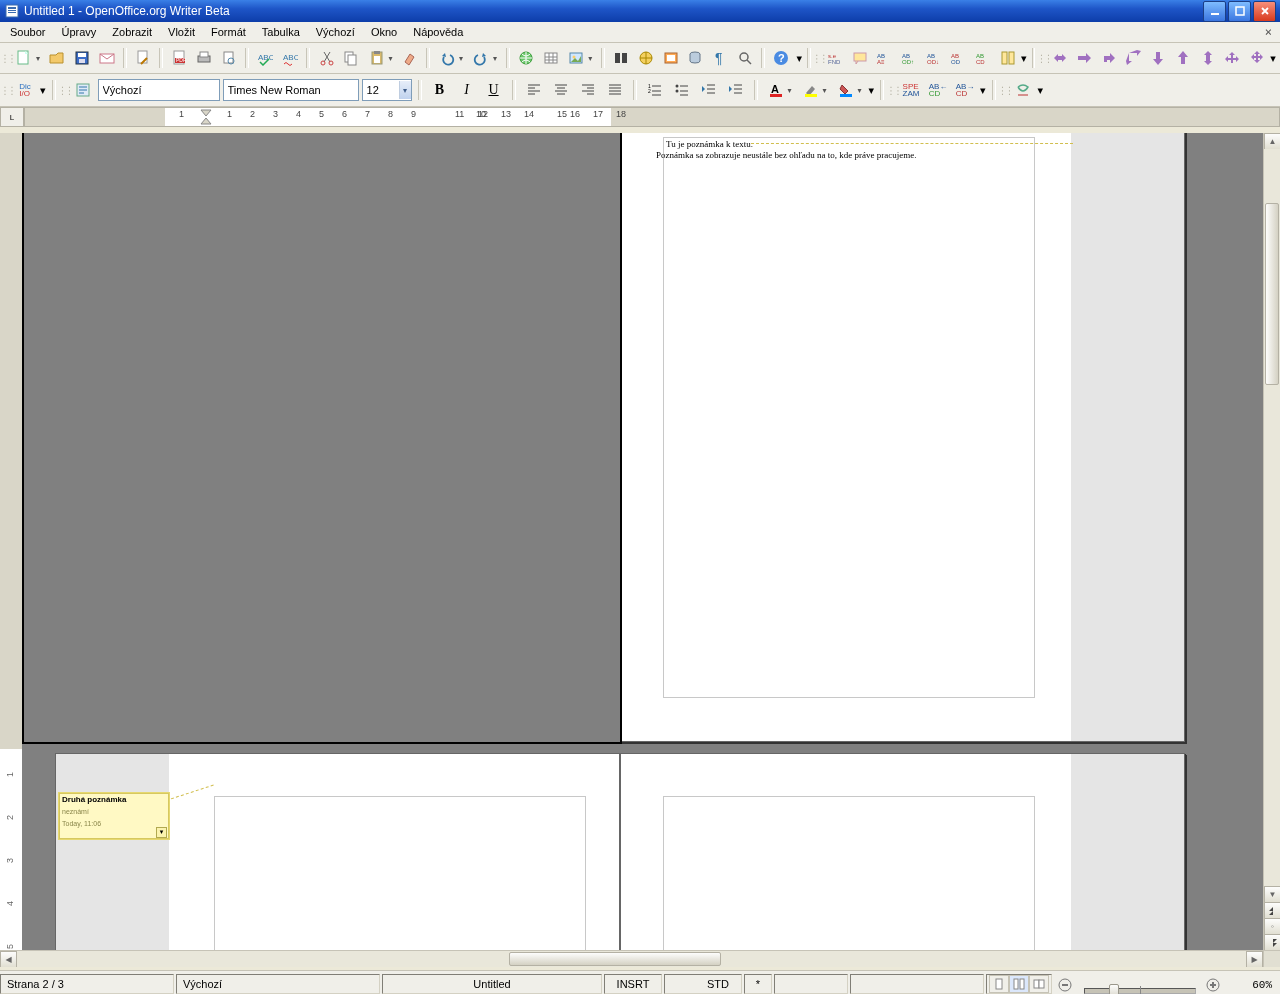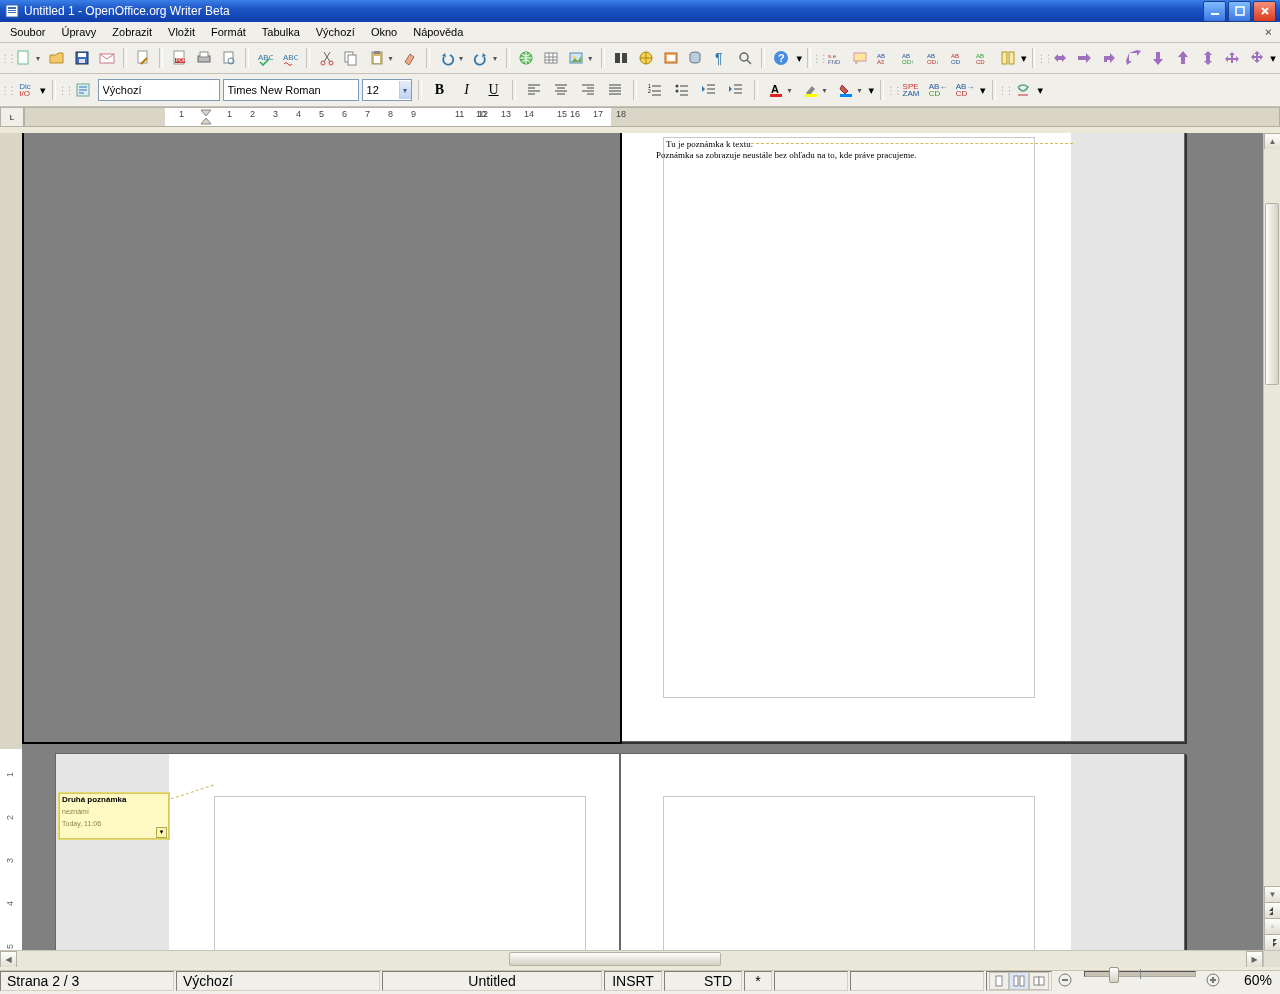--- a/index.html
+++ b/index.html
@@ -35,21 +35,21 @@
   .page .margin-guide{position:absolute;border:1px solid #c8c8c8;}
   .comment-area{position:absolute;background:#e5e5e5;}
   .comment-note{position:absolute;background:#fff9c4;border:1px solid #e6d870;font-size:8px;line-height:10px;padding:2px 3px;box-shadow:0 0 0 1px #d6c860 inset;}
   .comment-note .meta{color:#8a864a;font-size:7px;margin-top:2px;}
   .comment-note .dd{position:absolute;right:2px;bottom:1px;width:9px;height:9px;border:1px solid #b1a950;background:#fbf3ae;font-size:7px;text-align:center;line-height:8px;}
   .pagetext{position:absolute;font-family:"Times New Roman",serif;font-size:9px;color:#000;line-height:11px;text-align:center;}
   .comment-connector{position:absolute;border-top:1px dashed #d1be4e;height:0;}
   .scroll-h{position:absolute;left:0;right:0;bottom:0;height:16px;background:#e9e7da;border-top:1px solid #c6c3b6;display:flex;align-items:center;}
   .scroll-v{position:absolute;right:0;top:0;bottom:16px;width:16px;background:#e9e7da;border-left:1px solid #c6c3b6;}
   .sbtn{width:15px;height:15px;background:linear-gradient(180deg,#fdfdfc,#e1dfd2);border:1px solid #b4b1a4;font-size:8px;display:flex;align-items:center;justify-content:center;color:#666;}
-  .statusbar{position:absolute;left:0;right:0;bottom:0;height:23px;background:#f0efe9;border-top:1px solid #c6c3b6;display:flex;align-items:flex-start;font-size:14px;}
+  .statusbar{position:absolute;left:0;right:0;bottom:0;height:23px;background:#f0efe9;border-top:1px solid #c6c3b6;display:flex;align-items:flex-end;font-size:11px;}
   .status-cell{border:1px inset #d4d1c3;height:18px;padding:0 6px;display:flex;align-items:center;margin-right:2px;background:#f0efe9;}
   svg{display:block;}
   .bold{font-weight:bold;} .ital{font-style:italic;} .und{text-decoration:underline;}
   .mini-icon{width:16px;height:16px;}
   .dic-label{font-size:8px;line-height:7px;letter-spacing:0;}
   .view-icons{display:flex;gap:0;}
   .view-icons .vbtn{width:18px;height:16px;border:1px solid #c6c3b6;display:flex;align-items:center;justify-content:center;}
   .zoom-slider{width:110px;height:4px;background:#c6c3b6;border:1px inset #aaa;position:relative;margin:0 6px;}
   .zoom-slider .knob{position:absolute;top:-5px;width:8px;height:14px;background:linear-gradient(180deg,#fdfdfc,#d4d1c3);border:1px solid #9a978b;border-radius:2px;}
 </style>
@@ -656,14 +656,14 @@
     <div style="position:absolute;left:50%;top:-3px;width:1px;height:10px;background:#888;"></div>
     <div class="knob" style="left:22%;"></div>
   </div>
   <div class="status-cell" style="border:none;padding:0 4px;">
     <svg width="14" height="14">
         <circle cx="7" cy="7" r="6" fill="none" stroke="#777"></circle>
         <rect x="4" y="6" width="6" height="2" fill="#777"></rect>
         <rect x="6" y="4" width="2" height="6" fill="#777"></rect>
       </svg>
   </div>
-  <div class="status-cell" style="width:40px;justify-content:flex-end;border:none;">60%</div>
+  <div class="status-cell" style="width:40px;justify-content:flex-end;border:none;font-family:Liberation Mono, monospace;">60%</div>
 </div>
 
 </body></html>

